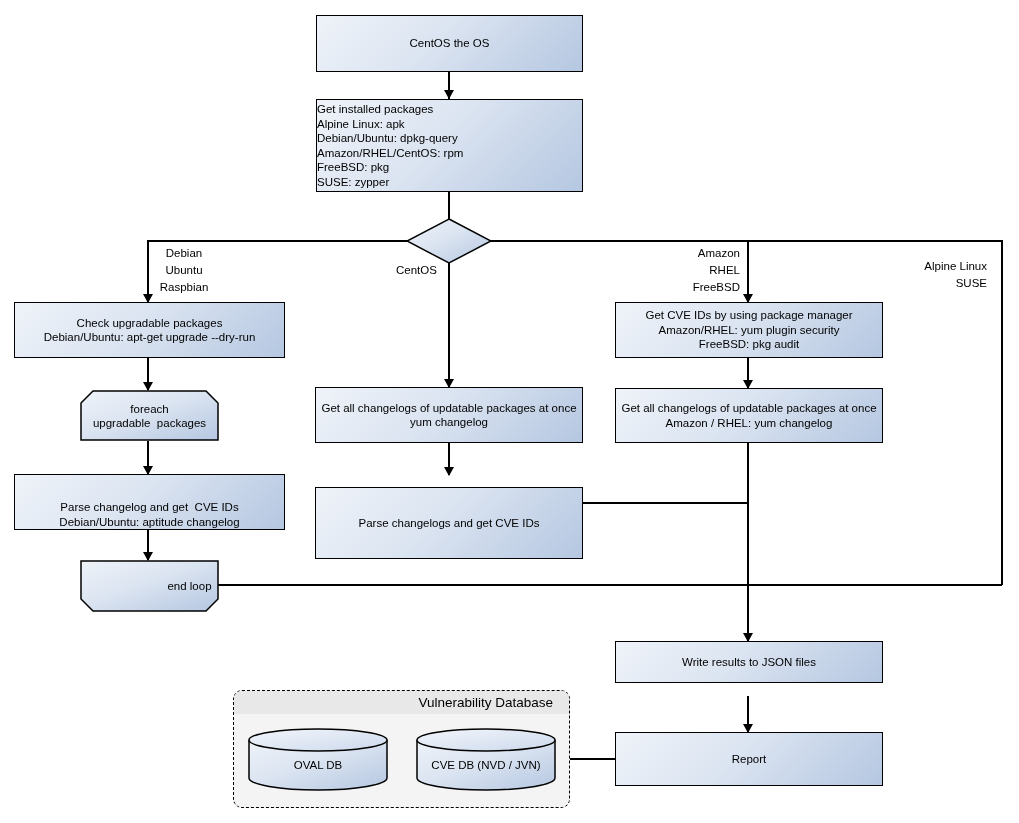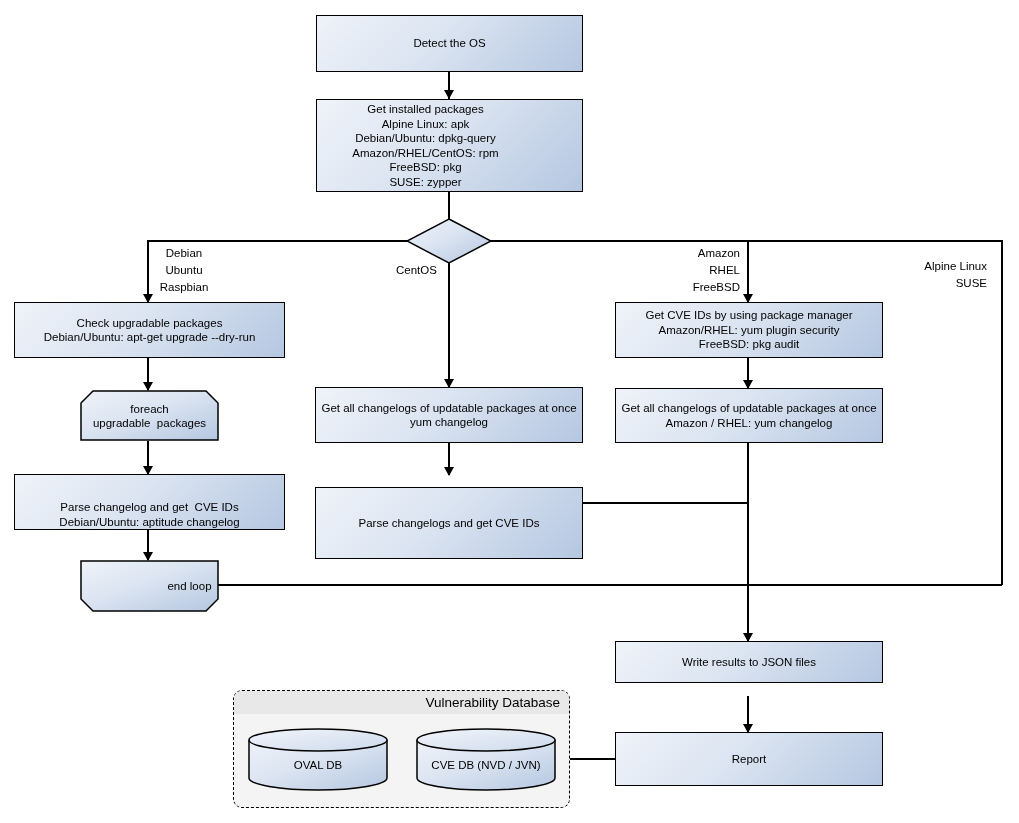--- a/index.html
+++ b/index.html
@@ -22,21 +22,21 @@
     display: flex;
     align-items: center;
     justify-content: center;
     font-size: 11.5px;
     line-height: 14.5px;
     text-align: center;
   }
   .node .lbl { white-space: pre-wrap; }
   .node.right-align .lbl {
     width: 100%;
-    text-align: center;
+    text-align: left;
     padding-right: 48px;
   }
 
   
   .hline, .vline { position: absolute; background: #000; }
   .hline { height: 1.5px; }
   .vline { width: 1.5px; }
 
   
   .arrow-down {
@@ -77,21 +77,21 @@
     border-radius: 9px;
     background: #f4f4f4;
     overflow: hidden;
   }
   .db-header {
     height: 23px;
     background: #e8e8e8;
     text-align: right;
     font-size: 13.5px;
     line-height: 23px;
-    padding-right: 9px;
+    padding-right: 16px;
   }
 </style>
 </head>
 <body>
 
 <div id="canvas">
 
   <svg width="0" height="0" style="position:absolute">
     <defs>
       <linearGradient id="nodeGrad" x1="0" y1="0" x2="1" y2="1">
@@ -150,21 +150,21 @@
 RHEL
 FreeBSD</div>
   <div class="blabel right" style="left:907px; top:258px; width:80px;">Alpine Linux
 SUSE</div>
 
   <svg class="shape" style="left:406px; top:218px;" width="86" height="46">
     <polygon points="43,1 85,23 43,45 1,23" fill="url(#nodeGrad)" stroke="#000" stroke-width="1.5"></polygon>
   </svg>
 
   <div class="node" style="left:316px; top:15px; width:267px; height:57px;">
-    <span class="lbl">Detect the OS</span>
+    <span class="lbl">CentOS the OS</span>
   </div>
 
   <div class="node right-align" style="left:316px; top:99px; width:267px; height:93px;">
     <span class="lbl">Get installed packages
 Alpine Linux: apk
 Debian/Ubuntu: dpkg-query
 Amazon/RHEL/CentOS: rpm
 FreeBSD: pkg
 SUSE: zypper</span>
   </div>

